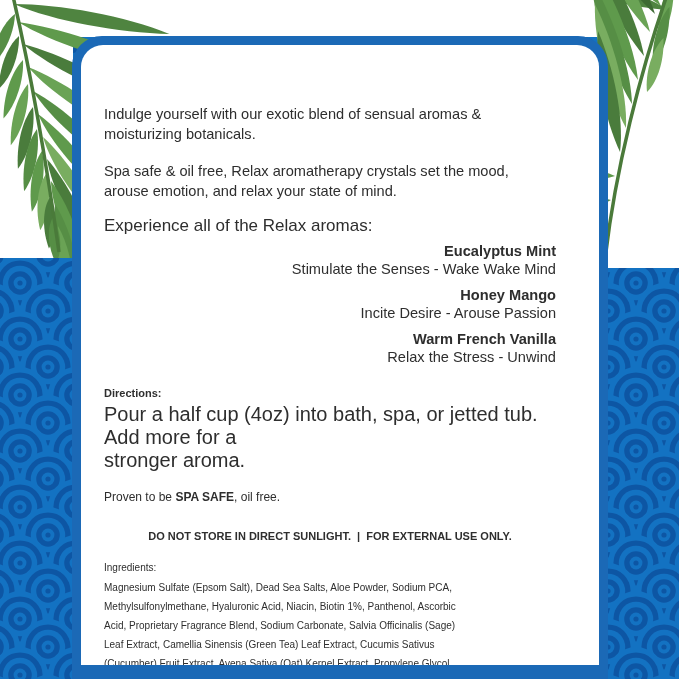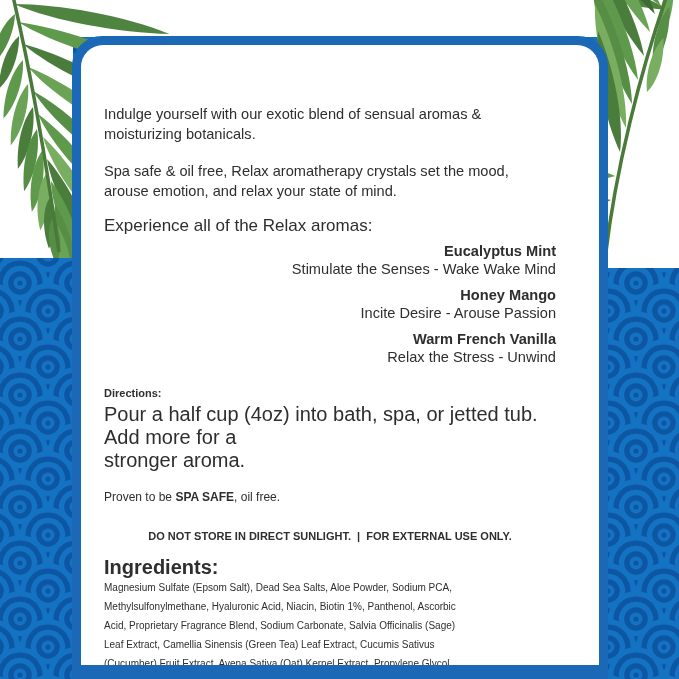--- a/index.html
+++ b/index.html
@@ -31,21 +31,21 @@
   .aromas-heading{margin-top:15px;font-size:17px;line-height:20px;font-weight:normal;text-align:left;}
   .aroma{text-align:right;margin-top:8px;}
   .aroma.first{margin-top:6px;}
   .aroma .name{font-size:14.6px;line-height:18px;font-weight:bold;}
   .aroma .tagline{font-size:14.6px;line-height:18px;}
   .directions-label{margin-top:18px;font-size:11px;line-height:19px;font-weight:bold;}
   .directions-body{font-size:20px;line-height:23px;white-space:pre-line;}
   .spasafe{margin-top:16px;font-size:12px;line-height:19px;}
   .spasafe .b{font-weight:bold;}
   .warning{margin-top:20px;font-size:11px;line-height:18px;font-weight:bold;text-align:center;white-space:pre;}
-  .ingredients-label{margin-top:14px;font-size:20px;line-height:17px;font-weight:bold;}
+  .ingredients-label{margin-top:14px;font-size:10px;line-height:17px;font-weight:normal;}
   .ingredients-body{margin-top:2px;font-size:10px;line-height:19px;white-space:pre-line;}
 </style>
 </head>
 <body>
 
 <div class="stage">
 
   <svg class="abs pattern-bg" width="679" height="642" viewBox="0 0 679 642">
     <defs>
       <g id="fan">

